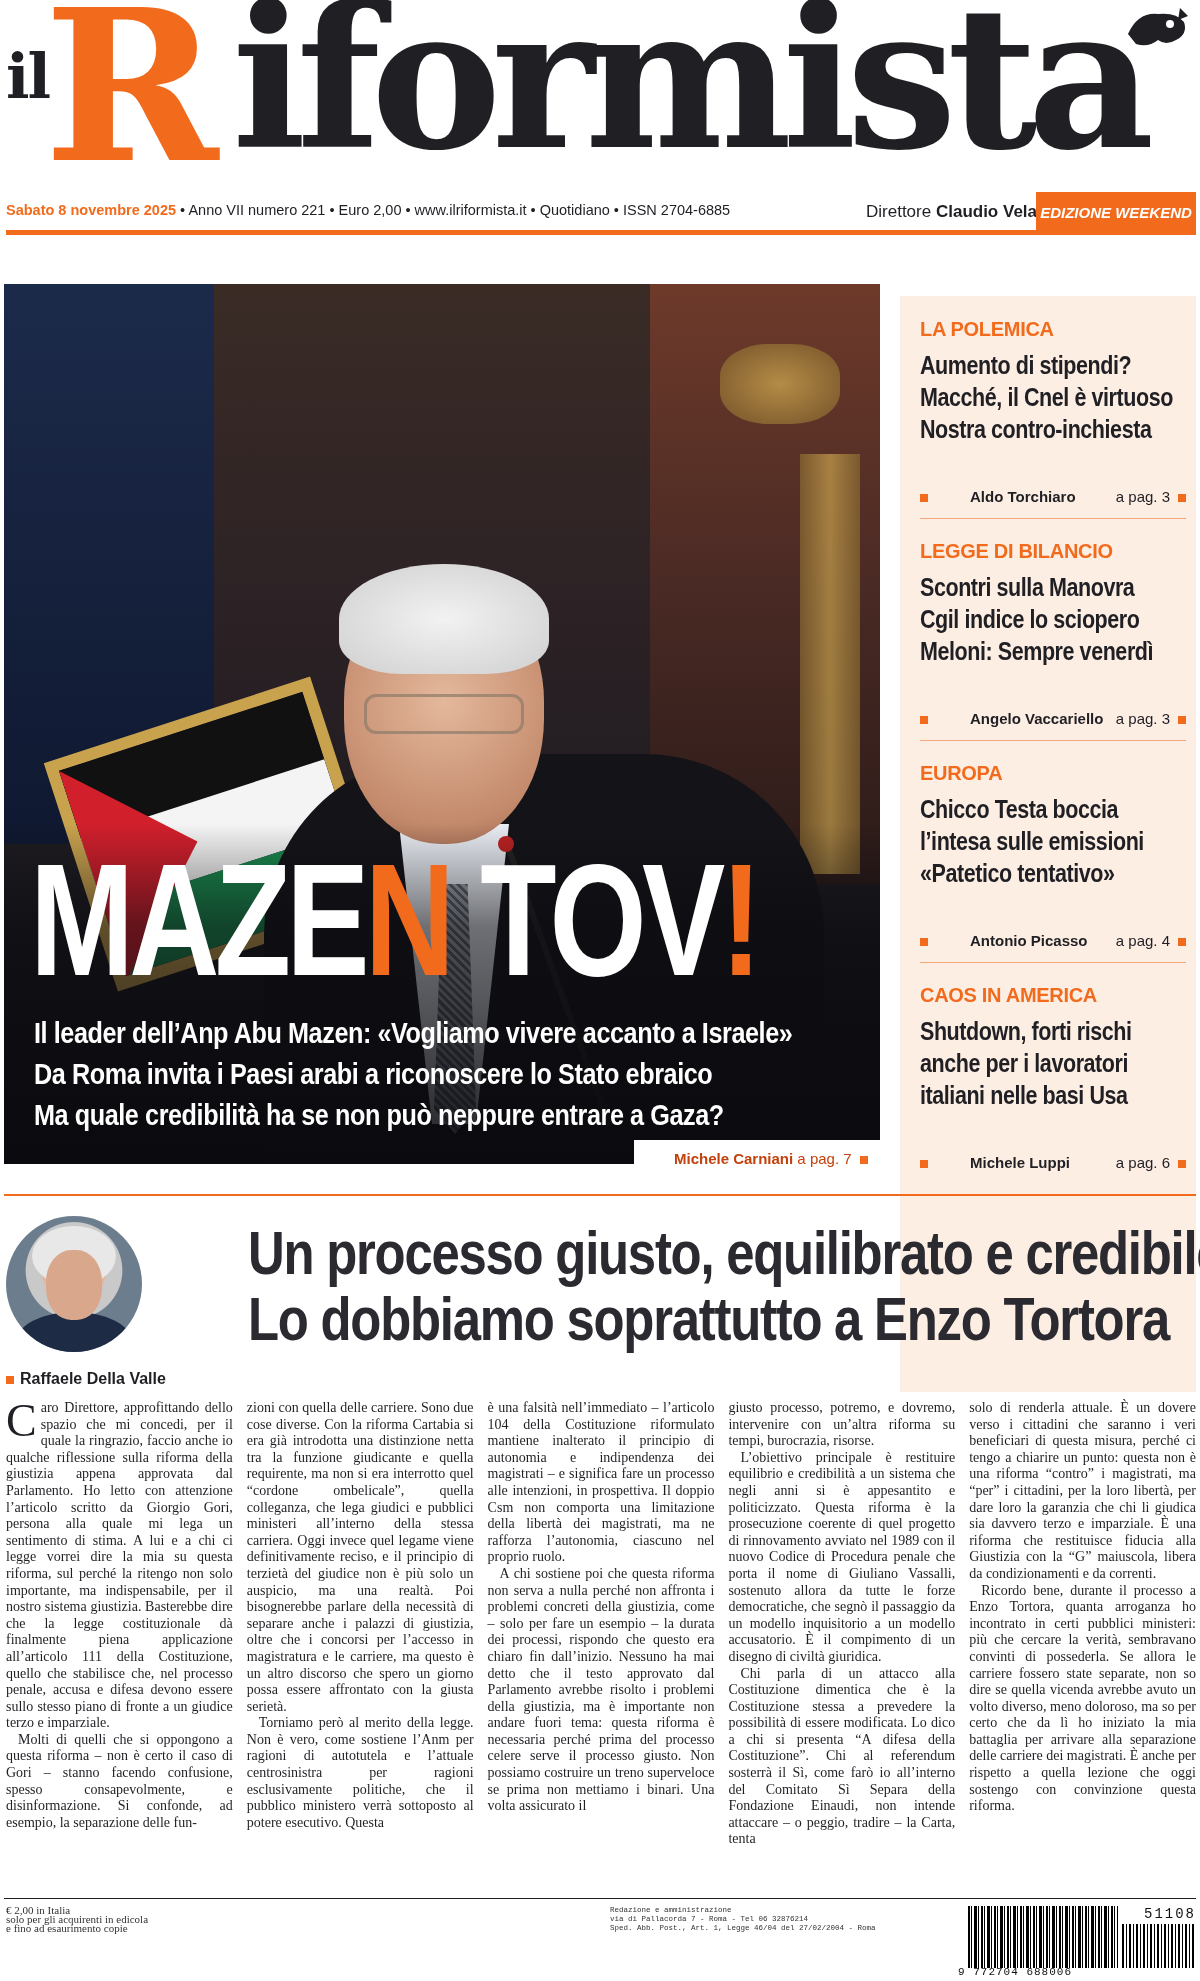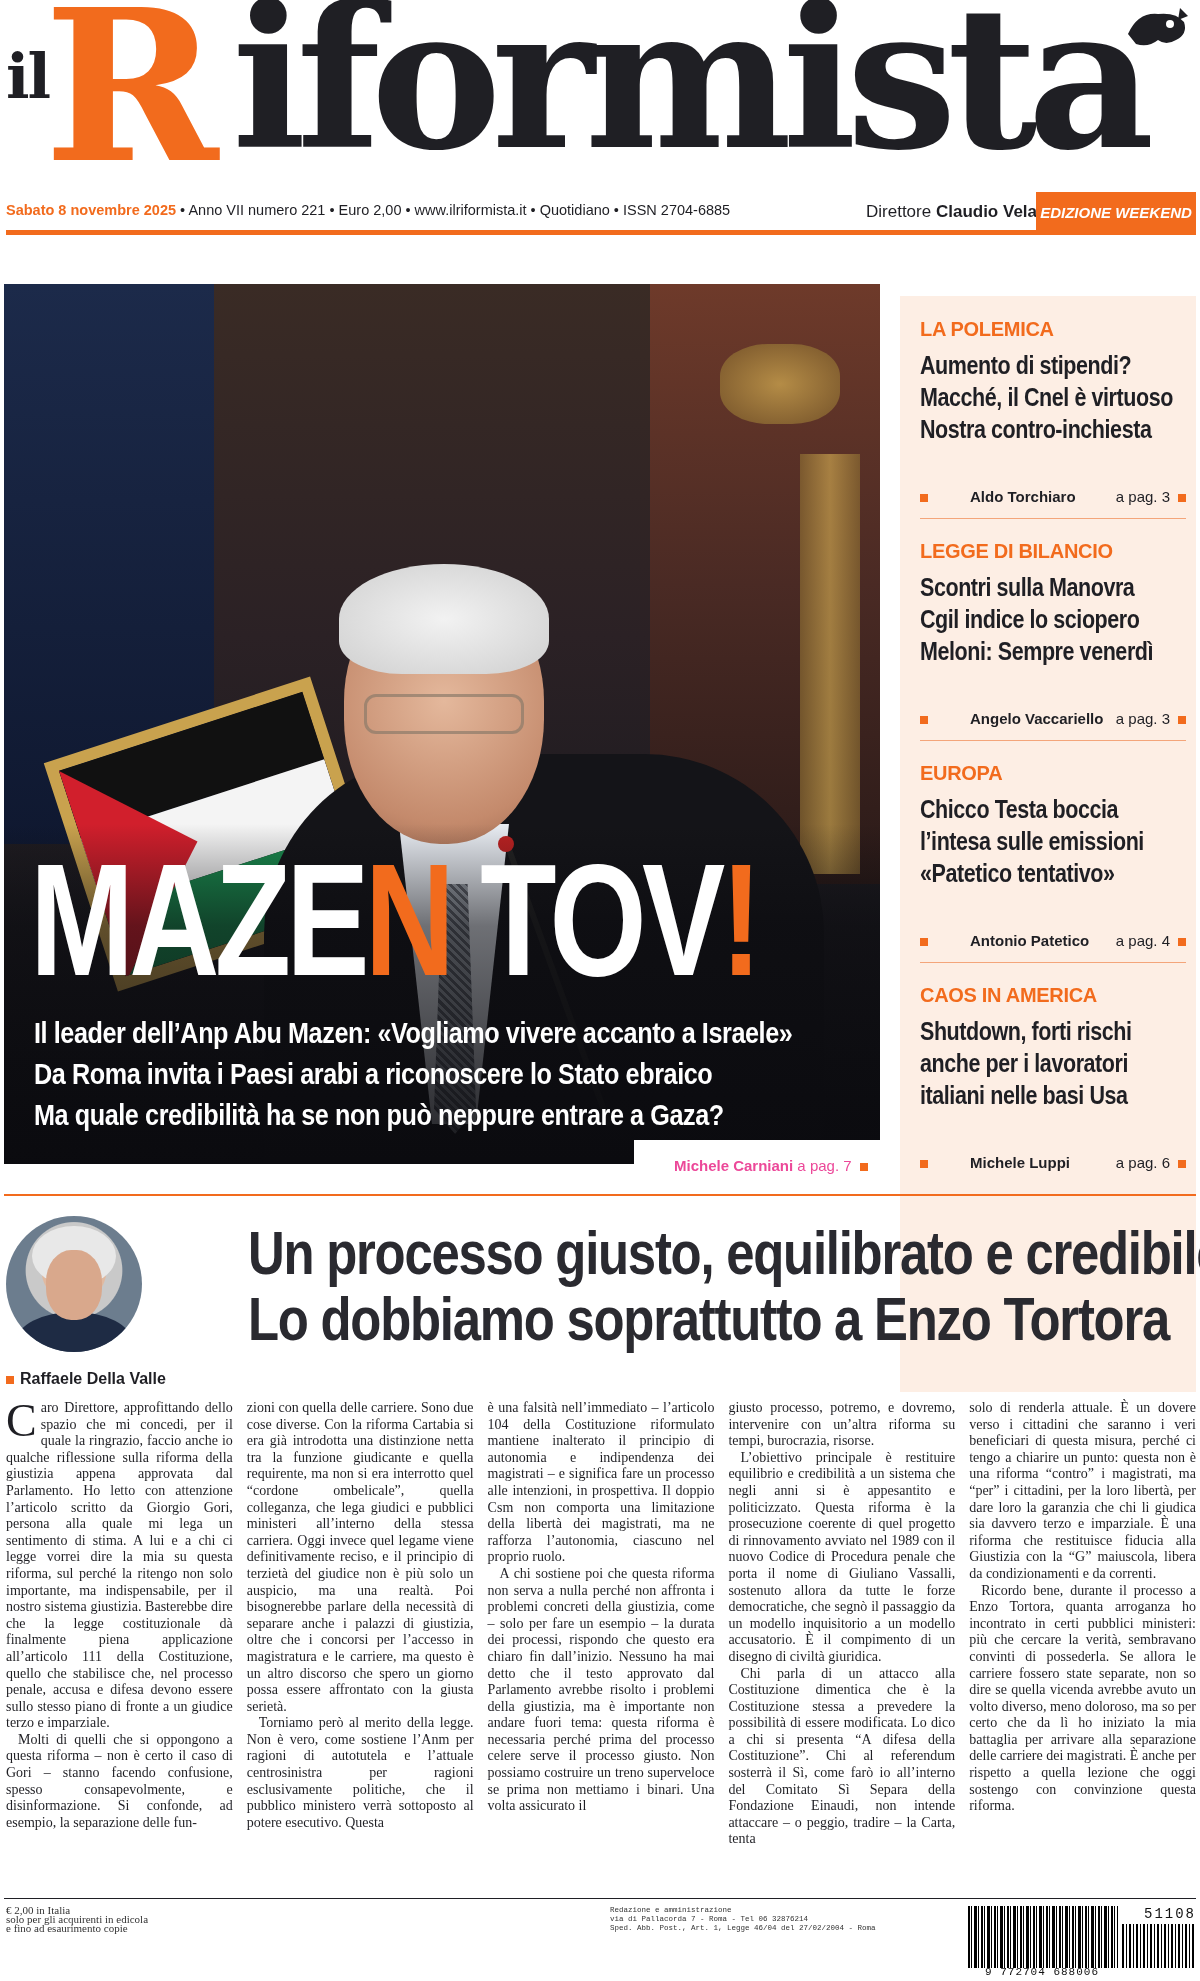--- a/index.html
+++ b/index.html
@@ -36,21 +36,21 @@
   .tie { position: absolute; left: 430px; top: 600px; width: 42px; height: 250px; background: repeating-linear-gradient(45deg,#5a5e66 0 3px,#9aa0a8 3px 6px); clip-path: polygon(20% 0,80% 0,100% 90%,50% 100%,0 90%); }
   .face { position: absolute; left: 340px; top: 300px; width: 200px; height: 260px; border-radius: 45% 45% 48% 48%; background: radial-gradient(circle at 50% 45%, #e4b89c, #c48a6c 70%, #a06a50); }
   .hair { position: absolute; left: 335px; top: 280px; width: 210px; height: 110px; border-radius: 50% 50% 30% 30%; background: radial-gradient(#f2f2f2,#cfcfcf); }
   .glasses { position: absolute; left: 360px; top: 410px; width: 160px; height: 40px; border: 3px solid #8c7a6a; border-radius: 12px; opacity: .7; }
   .mic { position: absolute; left: 500px; top: 560px; width: 6px; height: 300px; background: #222; transform: rotate(-20deg); transform-origin: top; }
   .mic-head { position: absolute; left: 494px; top: 552px; width: 16px; height: 16px; border-radius: 50%; background: #b22; }
   .hero-shade { position: absolute; left: 0; bottom: 0; width: 100%; height: 340px; background: linear-gradient(180deg, rgba(0,0,0,0) 0%, rgba(10,10,14,.55) 30%, rgba(10,10,14,.9) 100%); }
   .hero-title { position: absolute; left: 30px; top: 840px; font-family: "Liberation Sans", sans-serif; font-weight: bold; font-size: 160px; line-height: 1; color: #fff; letter-spacing: -6px; transform: scaleX(.78); transform-origin: left; white-space: nowrap; }
   .hero-title .accent { color: #f26b1d; }
   .hero-sub { position: absolute; left: 34px; top: 1012px; font-family: "Liberation Sans", sans-serif; font-weight: bold; font-size: 30px; line-height: 41px; color: #fff; transform: scaleX(.84); transform-origin: left; white-space: nowrap; letter-spacing: -.5px; }
-  .hero-credit { position: absolute; left: 634px; top: 1140px; width: 246px; height: 26px; background: #fff; font-family: "Liberation Sans", sans-serif; font-size: 15px; color: #ec4899; padding: 17px 0 0 40px; }
+  .hero-credit { position: absolute; left: 634px; top: 1140px; width: 246px; height: 26px; background: #fff; font-family: "Liberation Sans", sans-serif; font-size: 15px; color: #c2410c; padding: 10px 0 0 40px; }
   .hero-credit b { font-weight: bold; }
   .hero-credit .sq { display: inline-block; width: 8px; height: 8px; background: #f26b1d; margin-left: 8px; }
 
   
   .sidebar { position: absolute; left: 900px; top: 296px; width: 296px; height: 1096px; background: #fdeee4; }
   .side-item { position: absolute; left: 20px; width: 266px; }
   .side-cat { font-family: "Liberation Sans", sans-serif; font-weight: bold; font-size: 20px; color: #f26b1d; letter-spacing: -.3px; }
   .side-head { margin-top: 8px; font-family: "Liberation Sans", sans-serif; font-weight: bold; font-size: 25px; line-height: 32px; color: #1f1f24; transform: scaleX(.86); transform-origin: left; white-space: nowrap; letter-spacing: -.5px; }
   .side-foot { position: absolute; left: 0; width: 266px; font-family: "Liberation Sans", sans-serif; font-size: 15px; color: #1f1f24; }
   .side-foot .auth { font-weight: bold; margin-left: 36px; }
@@ -81,21 +81,21 @@
   
   .footer-rule { position: absolute; left: 4px; top: 1898px; width: 1192px; height: 1px; background: #1f1f24; }
   .foot-left { position: absolute; left: 6px; top: 1906px; font-family: "Liberation Serif", serif; font-size: 11px; line-height: 9px; color: #333; }
   .foot-mid { position: absolute; left: 610px; top: 1906px; font-family: Liberation Mono, monospace; font-size: 7.5px; line-height: 9px; color: #333; }
   .barcode { position: absolute; left: 968px; top: 1906px; width: 228px; height: 70px; }
   .barcode .bars { position: absolute; left: 0; top: 0; width: 150px; height: 62px;
     background: repeating-linear-gradient(90deg,#000 0 2px,#fff 2px 3px,#000 3px 4px,#fff 4px 6px,#000 6px 9px,#fff 9px 10px,#000 10px 11px,#fff 11px 13px); }
   .barcode .bars2 { position: absolute; left: 154px; top: 18px; width: 72px; height: 44px;
     background: repeating-linear-gradient(90deg,#000 0 2px,#fff 2px 4px,#000 4px 5px,#fff 5px 7px); }
   .barcode .code-top { position: absolute; left: 150px; top: 0; width: 78px; font-family: "Liberation Mono", monospace; font-size: 14px; letter-spacing: 2px; text-align: right; color: #111; }
-  .barcode .code-bot { position: absolute; left: -10px; top: 60px; font-family: "Liberation Mono", monospace; font-size: 11px; letter-spacing: 1px; color: #111; margin-left: 27px; }
+  .barcode .code-bot { position: absolute; left: -10px; top: 60px; font-family: "Liberation Mono", monospace; font-size: 11px; letter-spacing: 1px; color: #111; }
 </style>
 </head>
 <body>
 
 <header class="masthead">
   <span class="logo-il">il</span>
   <span class="logo-R">R</span>
   <span class="logo-rest">iformista</span>
   <svg class="logo-mark" viewBox="0 0 72 50">
     <path d="M10 30 Q20 8 40 10 Q58 8 66 18 Q70 30 58 36 Q48 42 40 36 Q30 44 18 40 Z" fill="#1f1f24"></path>
@@ -175,21 +175,21 @@
   <div class="side-sep" style="top:444px"></div>
 
   <div class="side-item" style="top:466px">
     <div class="side-cat">EUROPA</div>
     <div class="side-head">
       <div>Chicco Testa boccia</div>
         <div>l’intesa sulle emissioni</div>
         <div>«Patetico tentativo»</div>
     </div>
     <div class="side-foot" style="top:170px">
-      <span class="sq"></span><span class="auth">Antonio Patetico</span>
+      <span class="sq"></span><span class="auth">Antonio Picasso</span>
       <span class="pg"><span>a pag. 4</span><span class="sq"></span></span>
     </div>
   </div>
   <div class="side-sep" style="top:666px"></div>
 
   <div class="side-item" style="top:688px">
     <div class="side-cat">CAOS IN AMERICA</div>
     <div class="side-head">
       <div>Shutdown, forti rischi</div>
         <div>anche per i lavoratori</div>

